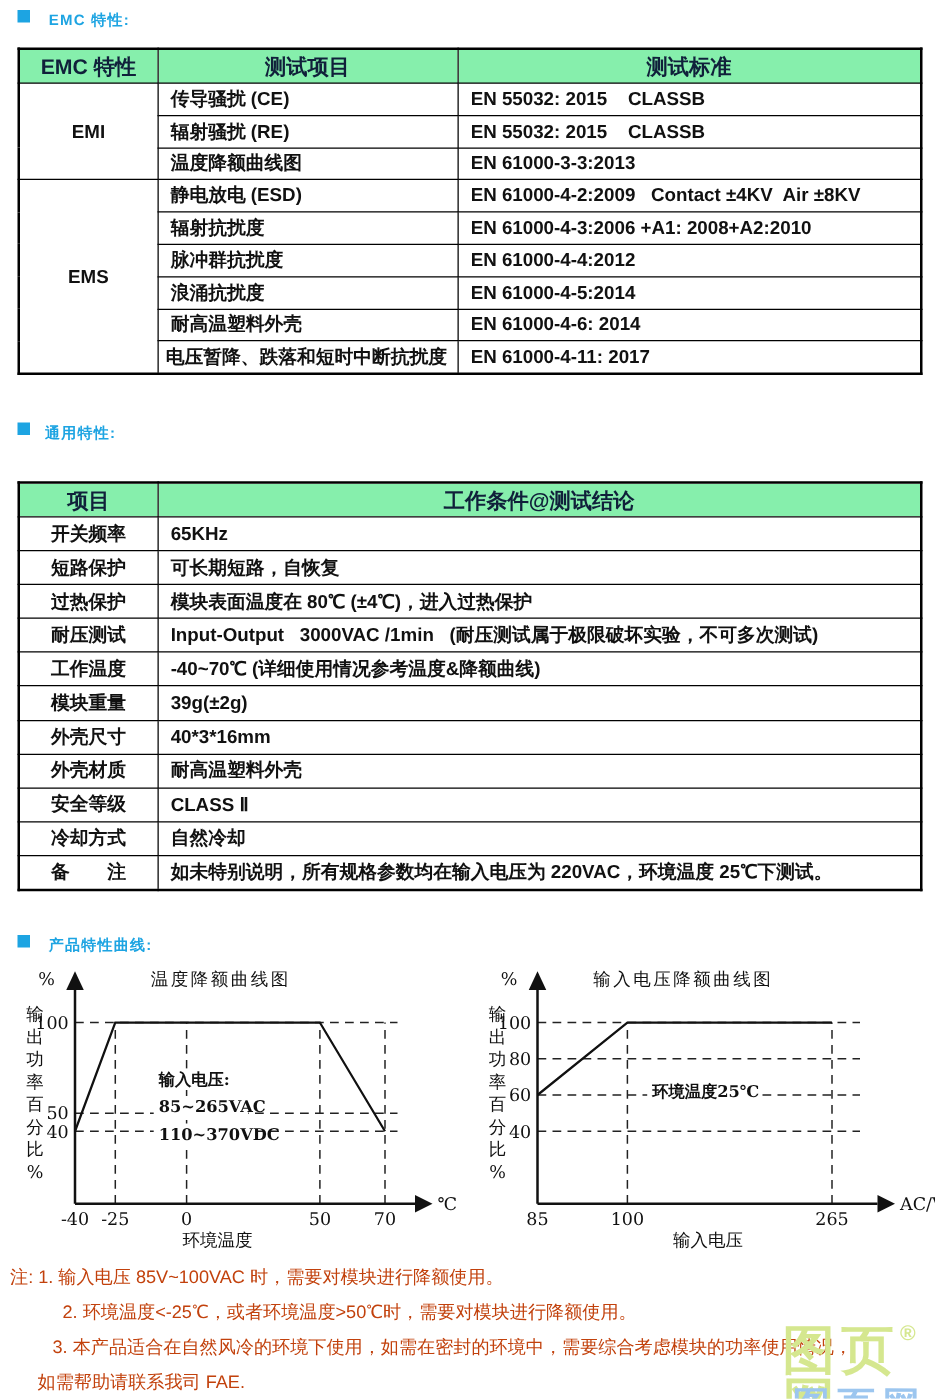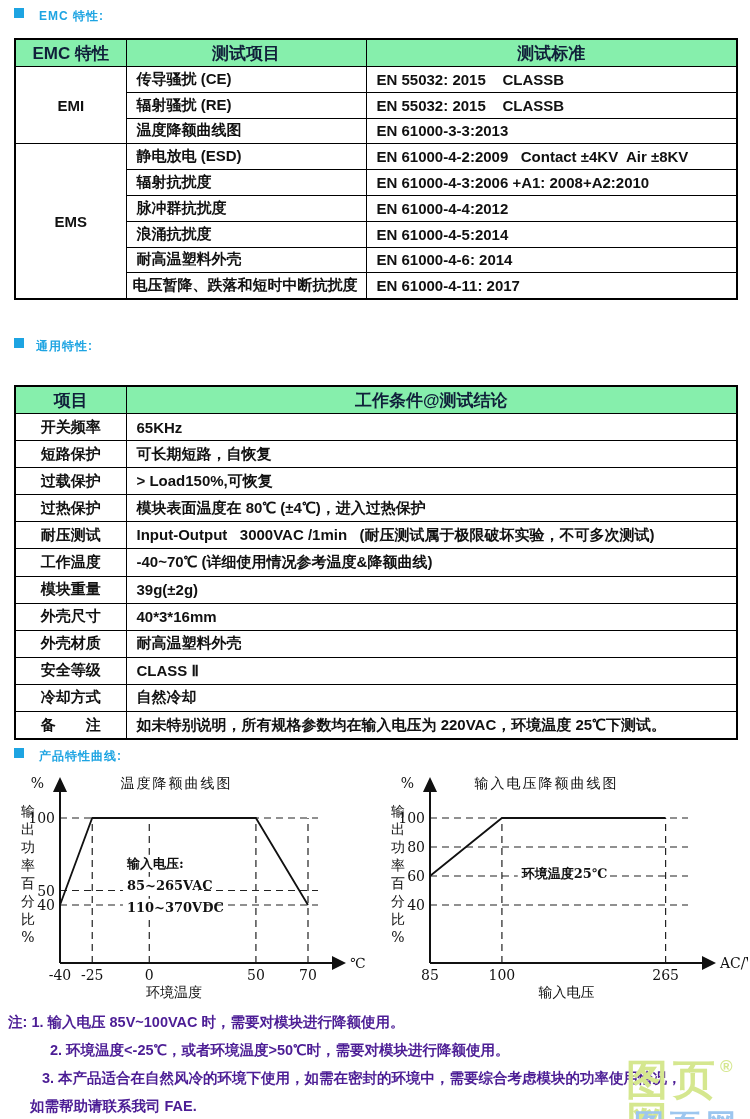--- a/index.html
+++ b/index.html
@@ -26,21 +26,21 @@
   
   .chart-svg text{font-family:"DejaVu Serif",serif;fill:#111;}
   .chart-svg .grid{stroke:#222;stroke-width:1.2;stroke-dasharray:7 5;fill:none;}
   .chart-svg .axis{stroke:#111;stroke-width:2;}
   .chart-svg .series{stroke:#111;stroke-width:1.8;fill:none;}
   .chart-svg .tick{font-size:14px;}
   .chart-svg .anno{font-size:13px;font-weight:600;}
   .chart-svg .xlabel,.chart-svg .ylab{font-size:14px;}
   .chart-svg .title{font-size:14px;letter-spacing:2px;}
   
-  #notes{font-size:14.5px;font-weight:700;line-height:28px;color:#4c1d95;}
+  #notes{font-size:14.5px;font-weight:400;line-height:28px;color:#c2410c;}
   #notes .n1{margin-left:42px;}
   #notes .n2{margin-left:34px;}
   #notes .n3{margin-left:22px;}
   
   #wm{color:#d5e78f;font-size:42px;font-weight:bold;letter-spacing:5px;
       font-family:"Liberation Sans",sans-serif;line-height:1;}
   #wm sup{font-size:17px;font-weight:bold;vertical-align:22px;letter-spacing:0;}
   #wm-partial{color:#9cc6ef;font-size:30px;font-weight:bold;letter-spacing:6px;
       height:11px;overflow:hidden;line-height:34px;}
 </style>
@@ -124,24 +124,20 @@
     </tr>
   </thead>
   <tbody>
     <tr>
         <td class="cent">开关频率</td>
         <td class="val">65KHz</td>
       </tr>
     <tr>
         <td class="cent">短路保护</td>
         <td class="val">可长期短路，自恢复</td>
-      </tr>
-    <tr>
-        <td class="cent">过载保护</td>
-        <td class="val">&gt; Load150%,可恢复</td>
       </tr>
     <tr>
         <td class="cent">过热保护</td>
         <td class="val">模块表面温度在 80℃ (±4℃)，进入过热保护</td>
       </tr>
     <tr>
         <td class="cent">耐压测试</td>
         <td class="val">Input-Output   3000VAC /1min   (耐压测试属于极限破坏实验，不可多次测试)</td>
       </tr>
     <tr>

